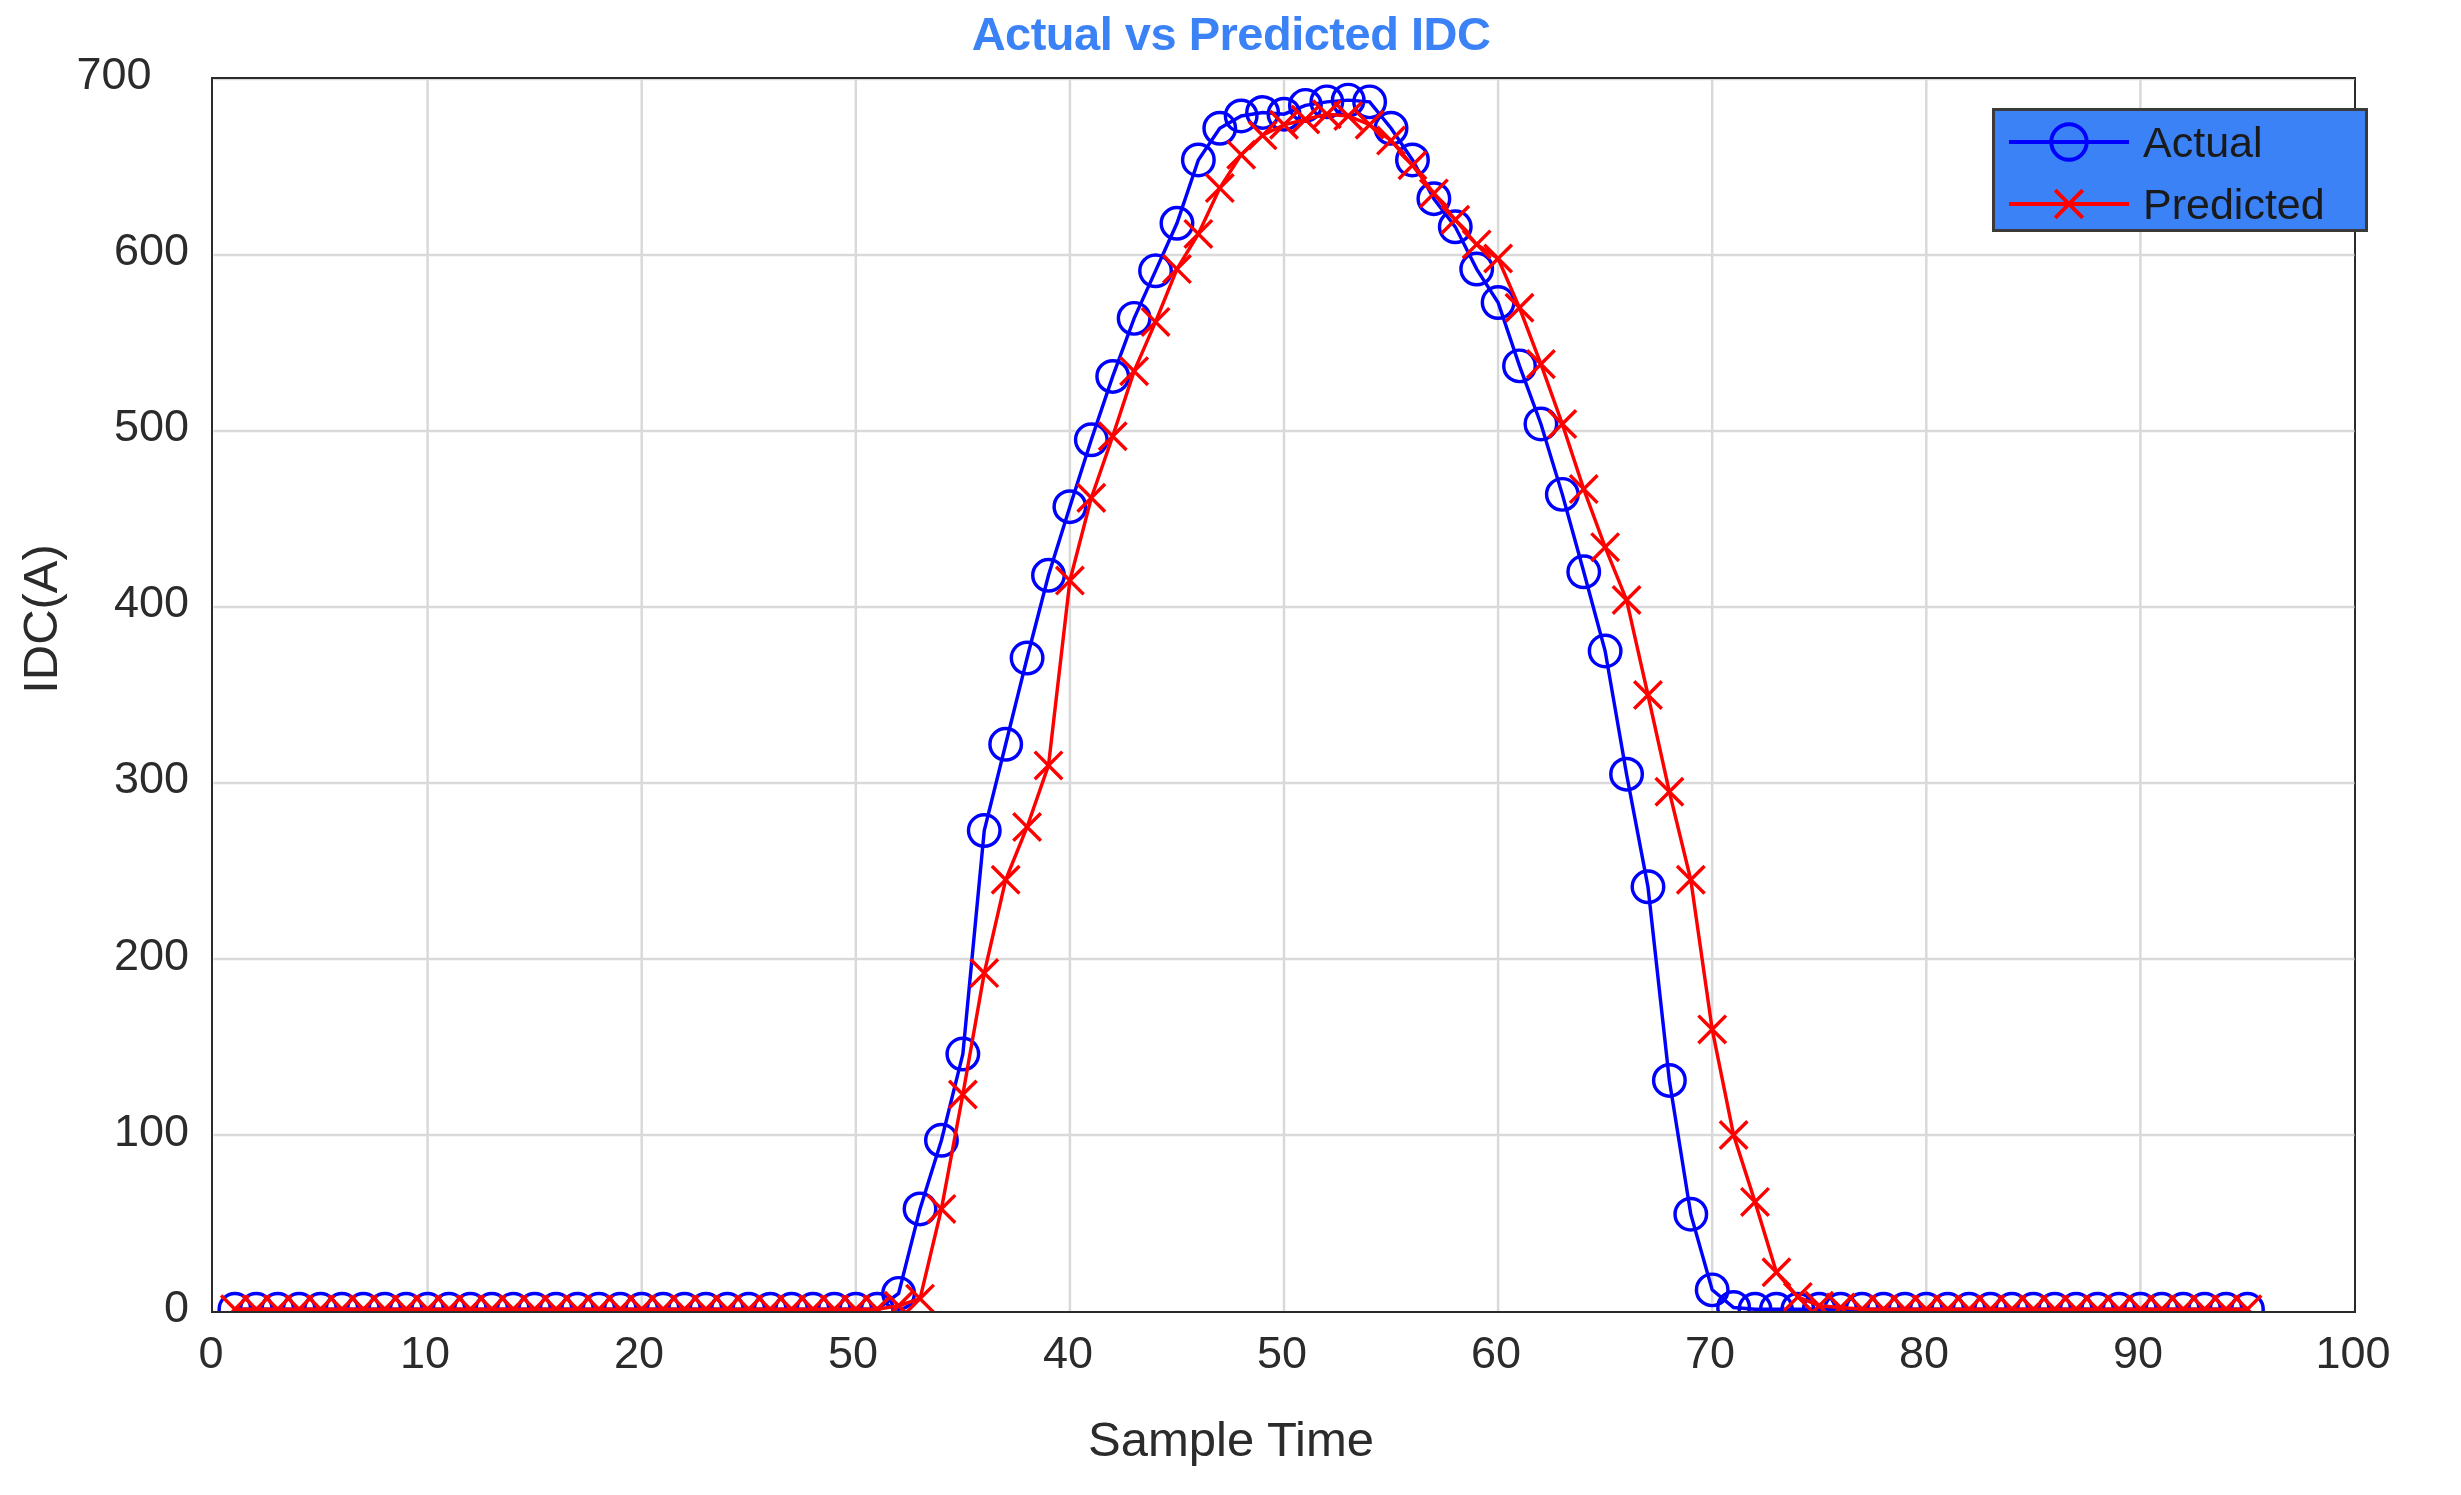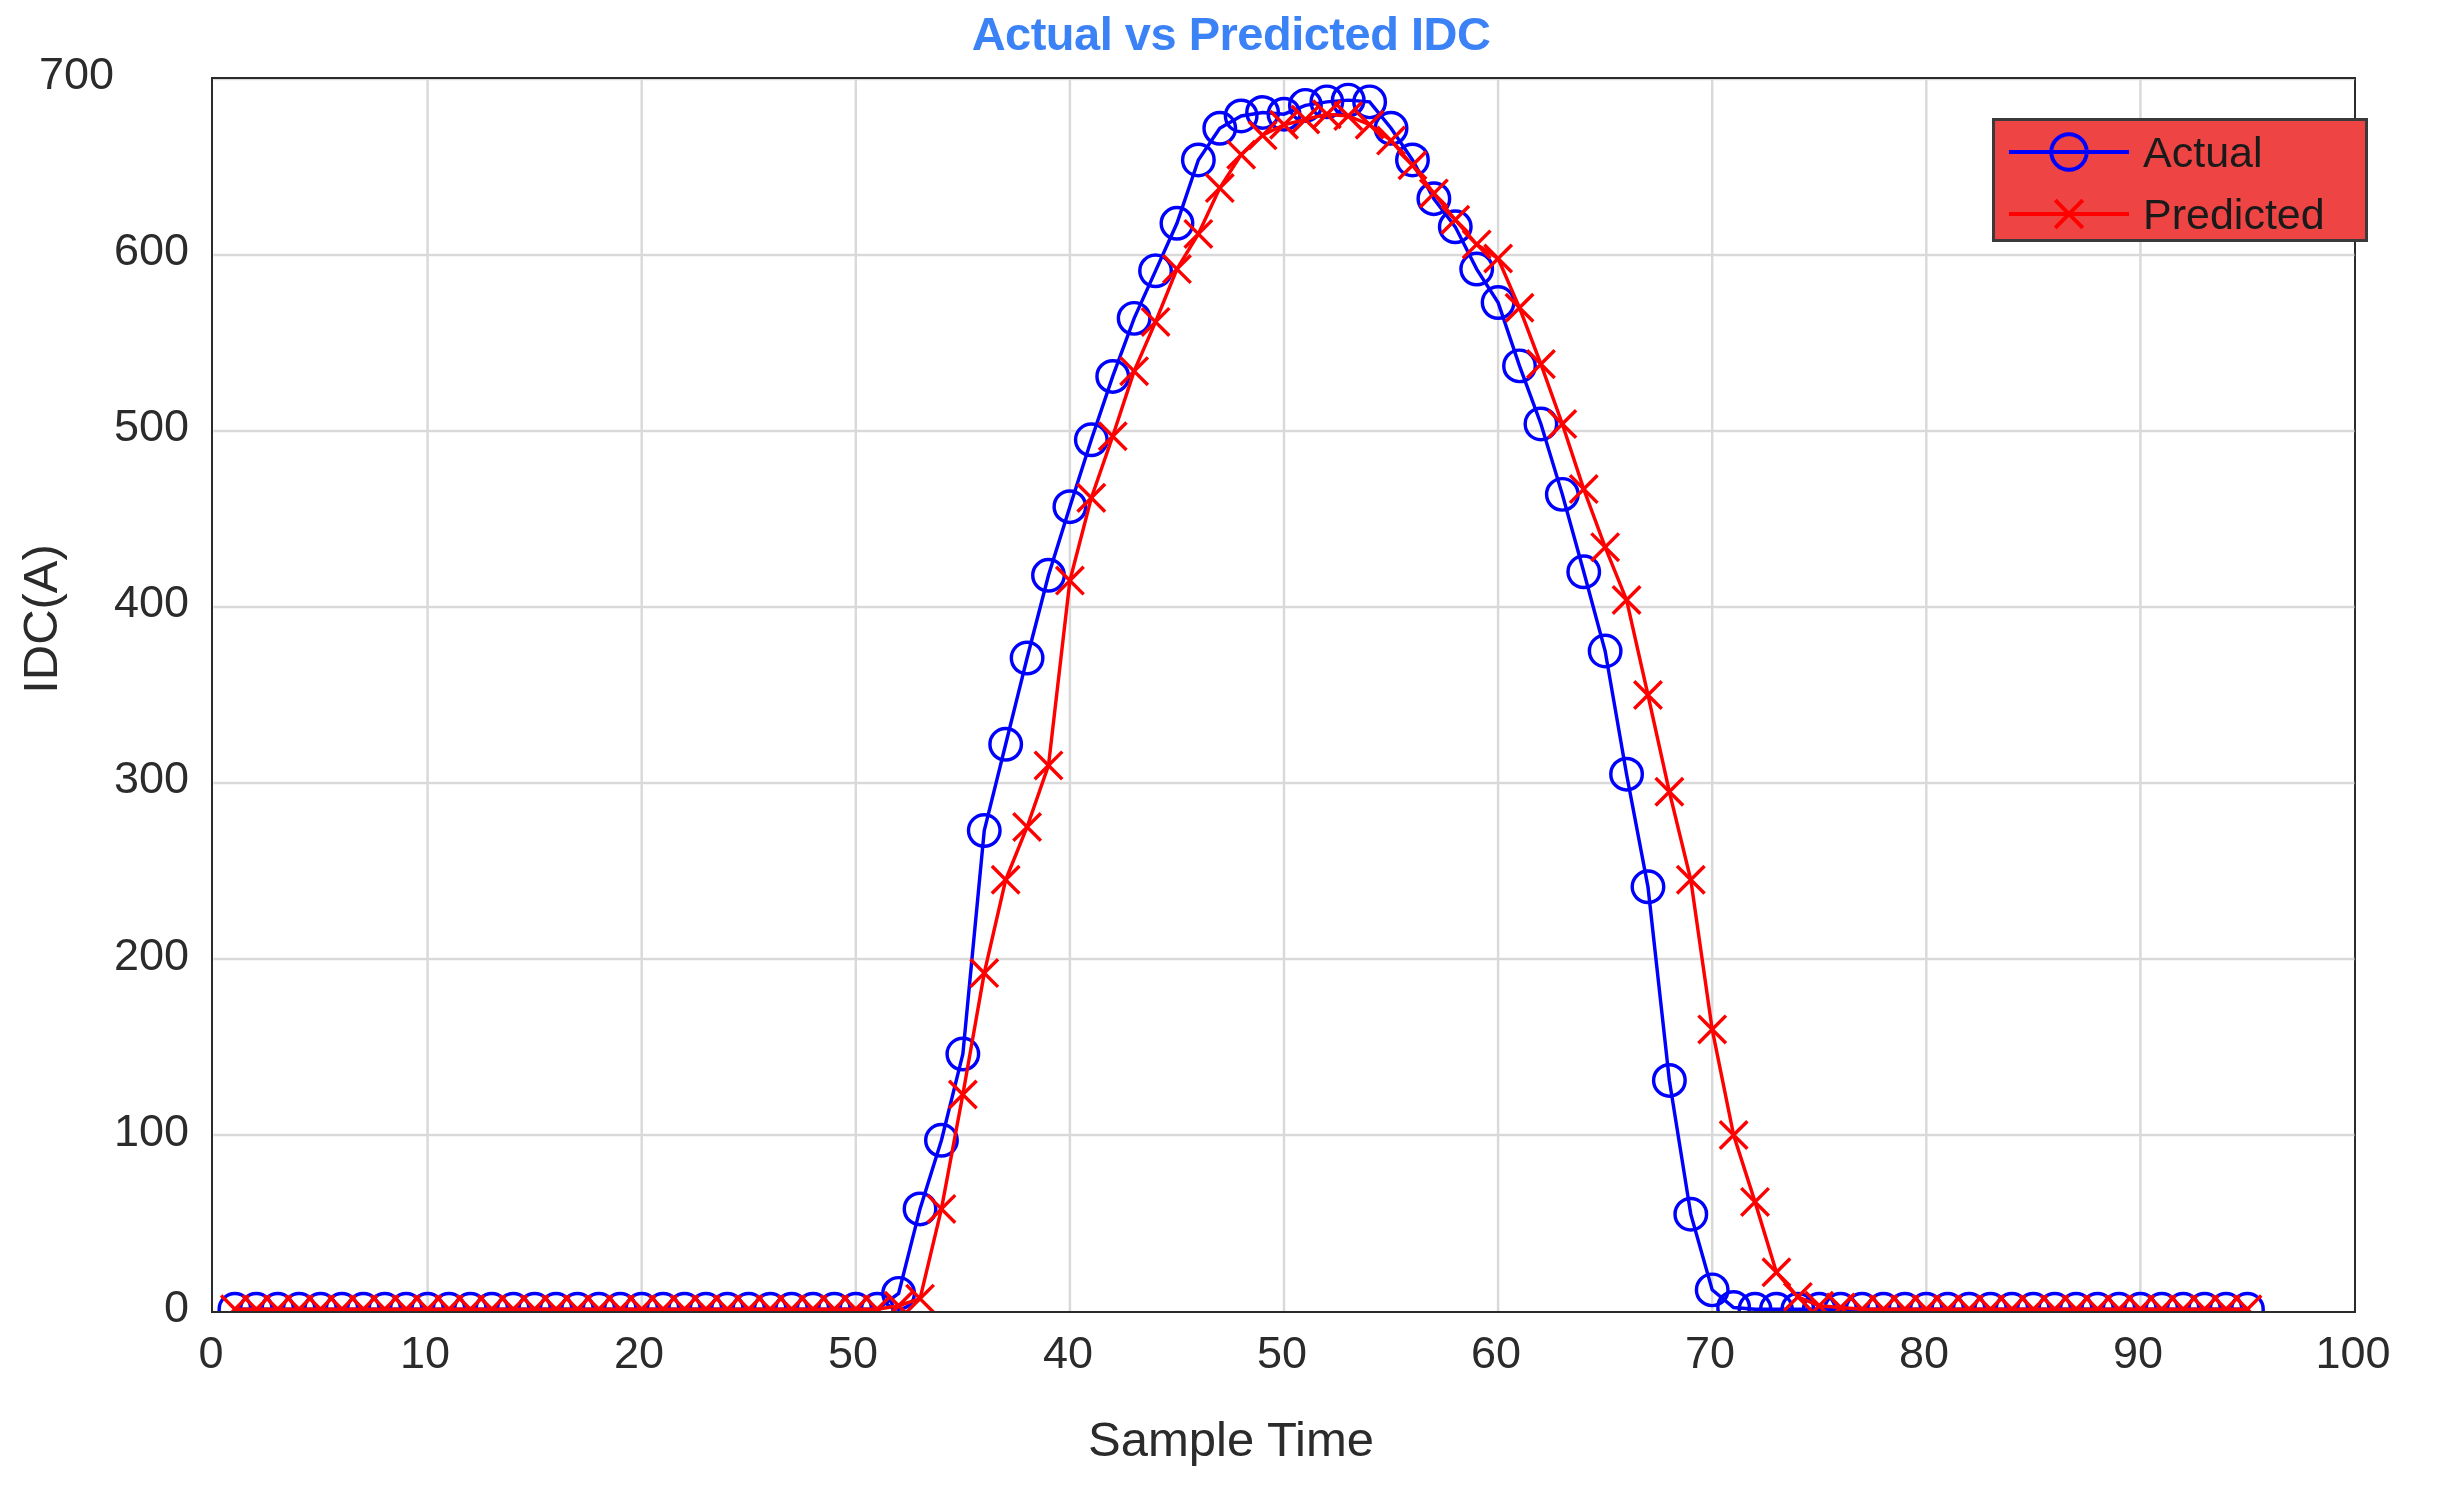--- a/index.html
+++ b/index.html
@@ -82,26 +82,26 @@
     text-align: center;
     font-size: 49px;
     color: #2b2b2b;
     transform: rotate(-90deg);
     transform-origin: center center;
     font-family: "Liberation Sans", sans-serif;
   }
   #legend-box {
     position: absolute;
     left: 1992px;
-    top: 118px;
+    top: 108px;
     width: 376px;
     height: 124px;
     box-sizing: border-box;
     border: 3px solid #3a3a3a;
-    background: #ef4444;
+    background: #3b82f6;
     z-index: 20;
   }
   .legend-row {
     position: absolute;
     left: 0;
     width: 100%;
     height: 62px;
     display: flex;
     align-items: center;
   }
@@ -347,21 +347,21 @@
   </div>
 
   <div id="ytick-layer">
       <div class="ytick-label" style="right: auto; left: 39px; width: 150px; text-align: right; top: 1281px;">0</div>
       <div class="ytick-label" style="right: auto; left: 39px; width: 150px; text-align: right; top: 1105px;">100</div>
       <div class="ytick-label" style="right: auto; left: 39px; width: 150px; text-align: right; top: 929px;">200</div>
       <div class="ytick-label" style="right: auto; left: 39px; width: 150px; text-align: right; top: 752px;">300</div>
       <div class="ytick-label" style="right: auto; left: 39px; width: 150px; text-align: right; top: 576px;">400</div>
       <div class="ytick-label" style="right: auto; left: 39px; width: 150px; text-align: right; top: 400px;">500</div>
       <div class="ytick-label" style="right: auto; left: 39px; width: 150px; text-align: right; top: 224px;">600</div>
-      <div class="ytick-label" style="right: auto; left: 39px; width: 150px; text-align: left; top: 48px;">700</div>
+      <div class="ytick-label" style="right: auto; left: 39px; width: 150px; text-align: center; top: 48px;">700</div>
     </div>
   <div id="xtick-layer">
       <div class="xtick-label" style="left: 132px; width: 158px; top: 1327px;">0</div>
       <div class="xtick-label" style="left: 346px; width: 158px; top: 1327px;">10</div>
       <div class="xtick-label" style="left: 560px; width: 158px; top: 1327px;">20</div>
       <div class="xtick-label" style="left: 774px; width: 158px; top: 1327px;">50</div>
       <div class="xtick-label" style="left: 989px; width: 158px; top: 1327px;">40</div>
       <div class="xtick-label" style="left: 1203px; width: 158px; top: 1327px;">50</div>
       <div class="xtick-label" style="left: 1417px; width: 158px; top: 1327px;">60</div>
       <div class="xtick-label" style="left: 1631px; width: 158px; top: 1327px;">70</div>

